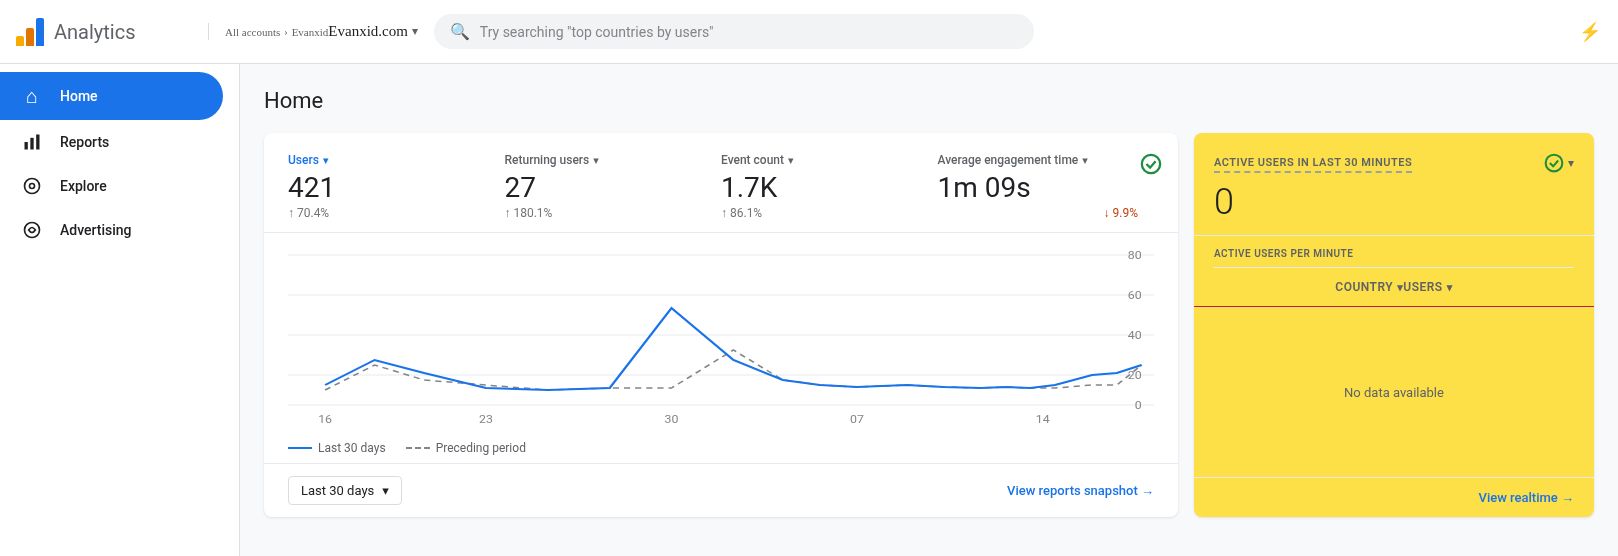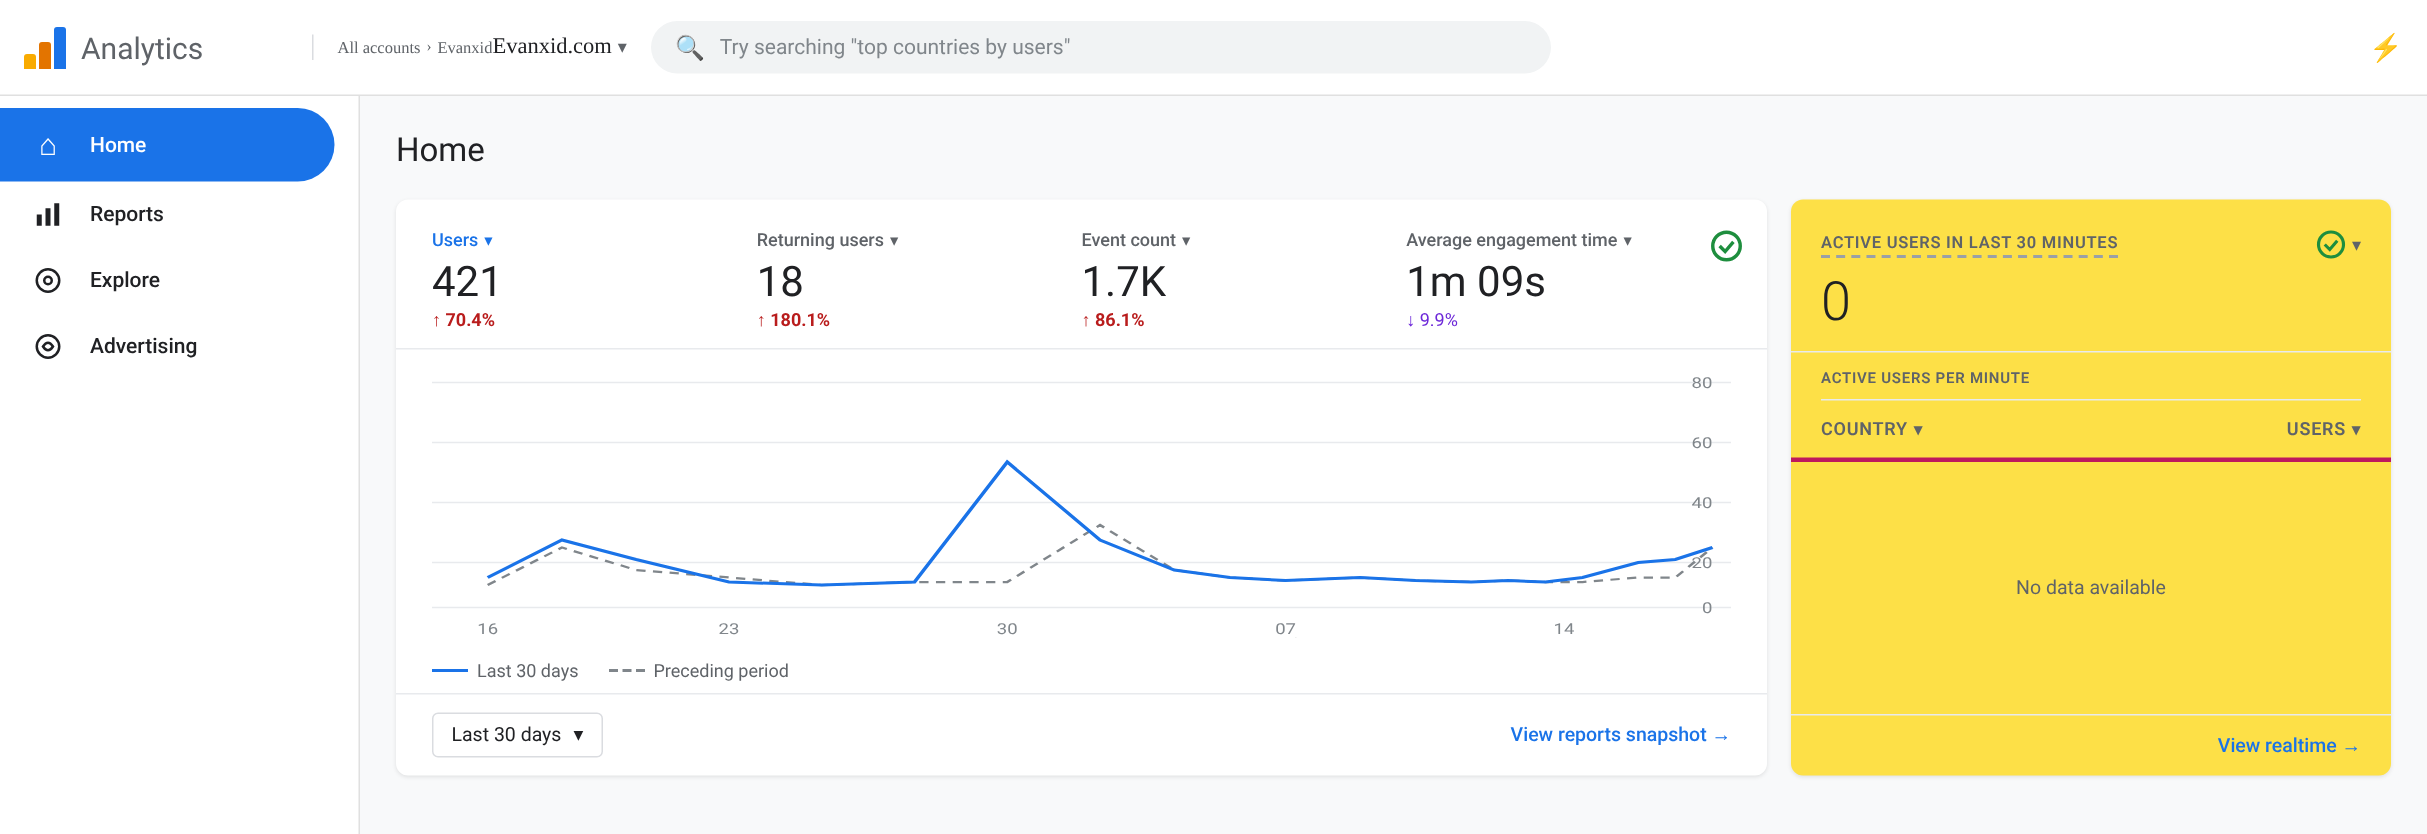--- a/index.html
+++ b/index.html
@@ -219,22 +219,22 @@
     }
     .metric-value {
       font-size: 28px;
       font-weight: 400;
       color: #202124;
       margin-bottom: 2px;
     }
     .metric-change {
       font-size: 12px;
     }
-    .metric-change.positive { color: #b91c1c; font-weight: bold; }
-    .metric-change.negative { color: #6d28d9; }
+    .metric-change.positive { color: #737373; }
+    .metric-change.negative { color: #c2410c; text-align: right; }
     .metric-check {
       position: absolute;
       right: 16px;
       top: 20px;
       color: #1e8e3e;
       font-size: 20px;
     }
 
     
     .chart-area {
@@ -353,23 +353,23 @@
       padding: 12px 20px 8px;
     }
     .panel-divider {
       height: 1px;
       background: #e8eaed;
       margin: 0 20px;
     }
     .panel-table-header {
       display: flex;
       align-items: center;
-      justify-content: space-between;
+      justify-content: center;
       padding: 12px 20px;
-      border-bottom: 3px solid #be185d;
+      border-bottom: 1px solid #be185d;
     }
     .table-col-label {
       display: flex;
       align-items: center;
       gap: 4px;
       font-size: 12px;
       font-weight: 600;
       color: #5f6368;
       text-transform: uppercase;
       letter-spacing: 0.5px;
@@ -484,21 +484,21 @@
             </div>
             <div class="metric-value">421</div>
             <div class="metric-change positive">↑ 70.4%</div>
           </div>
 
           <div class="metric-item">
             <div class="metric-label gray">
               <span>Returning users</span>
               <span class="metric-dropdown gray">▾</span>
             </div>
-            <div class="metric-value">18</div>
+            <div class="metric-value">27</div>
             <div class="metric-change positive">↑ 180.1%</div>
           </div>
 
           <div class="metric-item">
             <div class="metric-label gray">
               <span>Event count</span>
               <span class="metric-dropdown gray">▾</span>
             </div>
             <div class="metric-value">1.7K</div>
             <div class="metric-change positive">↑ 86.1%</div>

